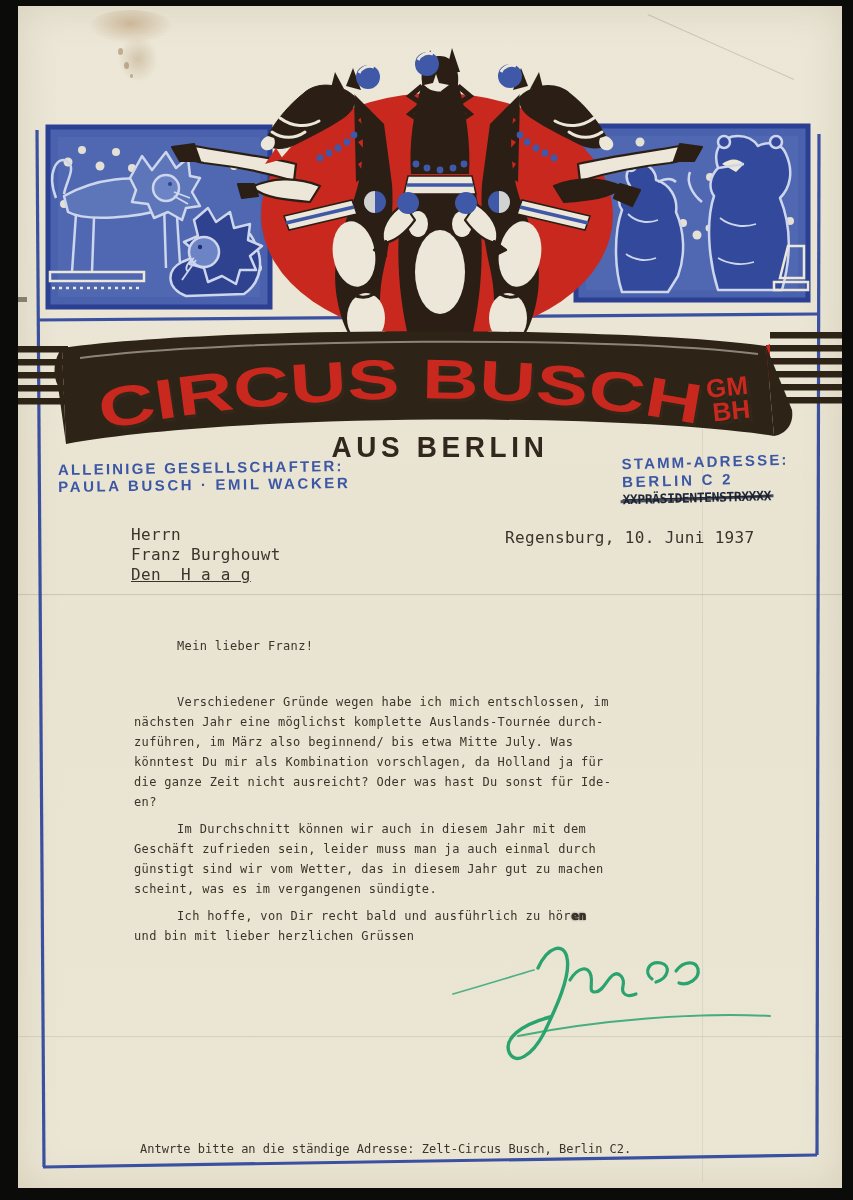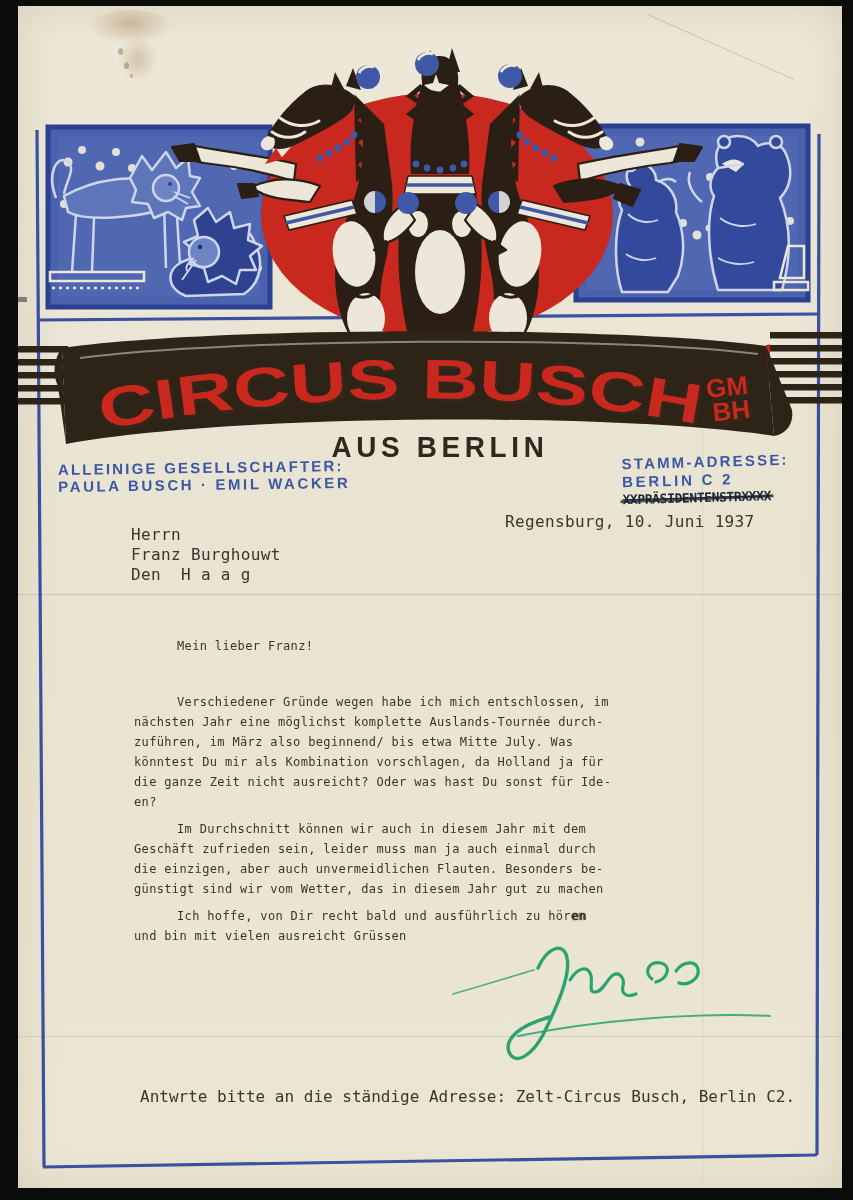--- a/index.html
+++ b/index.html
@@ -17,30 +17,30 @@
   .crease-h{position:absolute;left:0;width:100%;height:2px;
             background:linear-gradient(180deg,rgba(110,98,72,.30),rgba(255,255,255,.28))}
   .crease-v{position:absolute;top:420px;bottom:6px;left:684px;width:2px;
             background:linear-gradient(90deg,rgba(110,98,72,.16),rgba(255,255,255,.20))}
   .crease-d{position:absolute;left:630px;top:8px;width:160px;height:1px;
             background:rgba(115,102,78,.25);transform:rotate(24deg);transform-origin:0 0}
   .punch{position:absolute;left:0;top:291px;width:9px;height:5px;background:rgba(60,50,35,.55)}
   svg{position:absolute}
   
   .tw{font-family:"DejaVu Sans Mono",monospace;color:#3a352b;letter-spacing:.35px}
-  .dateline{position:absolute;left:487px;top:506px;font-size:16px}
+  .dateline{position:absolute;left:487px;top:522px;font-size:16px}
   .recipient{position:absolute;left:113px;top:519px;font-size:16px;line-height:20px}
-  .dest-underline{white-space:pre}
+  .dest-underline{text-decoration:underline;white-space:pre}
   .letterbody{position:absolute;left:116px;top:630px;width:660px;font-size:12px;line-height:20px}
   .salutation{margin:0 0 36px 0;padding-left:43px}
   .para{margin:0 0 7px 0}
   .para div{white-space:pre}
   .indent{padding-left:43px}
-  .smudge{font-weight:normal;text-shadow:0 0 2px #2c2720,1px 0 0 #2c2720}
-  .footerline{position:absolute;left:122px;top:1081px;font-size:16px;letter-spacing:0}
+  .smudge{font-weight:bold;text-shadow:0 0 2px #2c2720,1px 0 0 #2c2720}
+  .footerline{position:absolute;left:122px;top:1136px;font-size:12px;letter-spacing:0}
   
   .bluetext{color:#3c57a5;font-weight:bold}
   .owners{position:absolute;left:40px;top:453px;transform:rotate(-.8deg)}
   .owners .l1{font-size:15px;letter-spacing:2.2px}
   .owners .l2{font-size:15px;letter-spacing:2.6px}
   .stammblk{position:absolute;left:604px;top:447px;transform:rotate(-1.6deg)}
   .stammblk .l1{font-size:15px;letter-spacing:2.2px}
   .stammblk .l2{font-size:15px;letter-spacing:2.8px;margin-top:1px}
   .struck{position:relative;display:inline-block;margin-top:1px;
           font-family:"DejaVu Sans Mono",monospace;font-size:13px;font-weight:bold;
@@ -331,26 +331,26 @@
       <div class="indent">Verschiedener Gründe wegen habe ich mich entschlossen, im</div>
       <div>nächsten Jahr eine möglichst komplette Auslands-Tournée durch-</div>
       <div>zuführen, im März also beginnend/ bis etwa Mitte July. Was</div>
       <div>könntest Du mir als Kombination vorschlagen, da Holland ja für</div>
       <div>die ganze Zeit nicht ausreicht? Oder was hast Du sonst für Ide-</div>
       <div>en?</div>
     </div>
     <div class="para">
       <div class="indent">Im Durchschnitt können wir auch in diesem Jahr mit dem</div>
       <div>Geschäft zufrieden sein, leider muss man ja auch einmal durch</div>
-      <div>die einzigen, aber auch unvermeidlichen Flauten. Besonders be-</div>
       <div>günstigt sind wir vom Wetter, das in diesem Jahr gut zu machen</div>
+      <div>scheint, was es im vergangenen sündigte.</div>
     </div>
     <div class="para">
       <div class="indent"><span>Ich hoffe, von Dir recht bald und ausführlich zu hör</span><span class="smudge">en</span></div>
-      <div>und bin mit vielen ausreicht Grüssen</div>
+      <div>und bin mit lieber herzlichen Grüssen</div>
     </div>
   </div>
 
   <svg style="left:380px;top:930px" width="390" height="130" viewBox="0 0 390 130">
     <g stroke="#2aa36f" fill="none" stroke-linecap="round" stroke-linejoin="round">
       <path d="M 55 58 C 90 48 115 40 136 34" stroke-width="1.8" opacity=".8"></path>
       <path d="M 120 100 C 200 84 300 76 372 80" stroke-width="2" opacity=".85"></path>
       <path d="M 140 32 C 150 10 166 6 169 22 C 173 40 158 72 146 97 C 134 120 117 130 111 116 C 106 103 122 89 152 81" stroke-width="3.4"></path>
       <path d="M 172 44 C 180 31 191 29 193 40 C 195 48 190 56 197 56 C 205 56 209 43 215 39 C 221 35 227 42 225 50 C 223 58 229 62 238 58" stroke-width="3.2"></path>
       <path d="M 254 43 C 245 36 251 25 263 27 C 273 29 271 42 258 46" stroke-width="3.2"></path>

